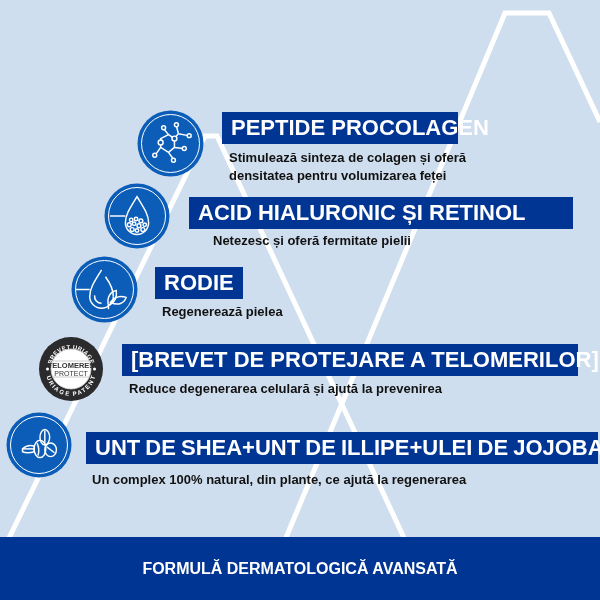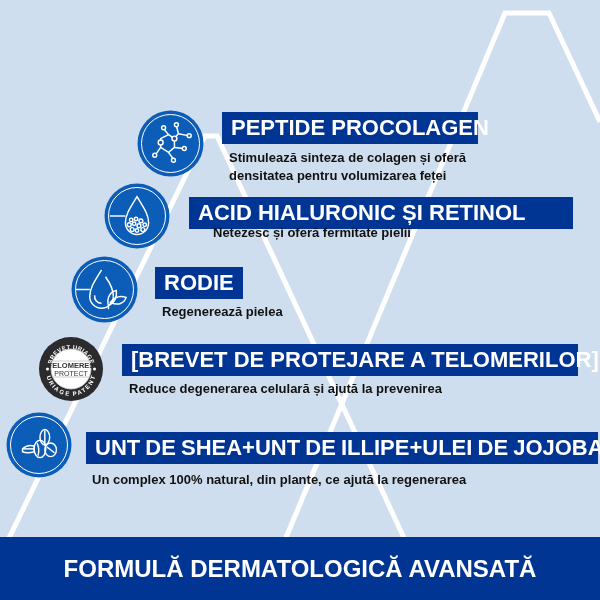--- a/index.html
+++ b/index.html
@@ -21,21 +21,21 @@
     position: absolute; background: #003594; color: #fff;
     font-weight: bold; font-size: 22px; line-height: 32px; height: 32px;
     padding: 0 9px; white-space: nowrap; box-sizing: border-box;
   }
   .desc {
     position: absolute; color: #111; font-weight: bold; font-size: 13px;
     line-height: 18px; white-space: nowrap;
   }
   .footer {
     position: absolute; left: 0; top: 537px; width: 600px; height: 63px;
-    background: #003594; color: #fff; font-weight: bold; font-size: 24px;
+    background: #003594; color: #fff; font-weight: bold; font-size: 16px;
     text-align: center; line-height: 63px;
   }
 </style>
 </head>
 <body>
 
 <svg class="bg-lines" viewBox="0 0 600 600">
   <g fill="none" stroke="#ffffff" stroke-width="5" stroke-linejoin="miter">
 
     <polyline points="285,540 505,13 549,13 600,122"></polyline>
@@ -59,21 +59,21 @@
       <circle cx="22" cy="31" r="2.5" fill="#0b5db8"></circle>
       <circle cx="38" cy="13" r="2" fill="#0b5db8"></circle>
       <circle cx="51" cy="24" r="2" fill="#0b5db8"></circle>
       <circle cx="25" cy="16" r="2" fill="#0b5db8"></circle>
       <circle cx="46" cy="37" r="2" fill="#0b5db8"></circle>
       <circle cx="35" cy="49" r="2" fill="#0b5db8"></circle>
       <circle cx="16" cy="44" r="2" fill="#0b5db8"></circle>
     </g>
   </svg>
 </div>
-<div class="head" style="left:222px;top:112px;width:256px;">PEPTIDE PROCOLAGEN</div>
+<div class="head" style="left:222px;top:112px;width:236px;">PEPTIDE PROCOLAGEN</div>
 <div class="desc" style="left:229px;top:149px;">
   <div>Stimulează sinteza de colagen și oferă</div>
   <div>densitatea pentru volumizarea feței</div>
 </div>
 
 <div class="icon" style="left:106px;top:185px;width:62px;height:62px;">
   <svg viewBox="0 0 64 64">
     <g stroke="#fff" stroke-width="1.5" fill="none">
       <path d="M32,12 C26,22 20,30 20,39 A12,12 0 0 0 44,39 C44,30 38,22 32,12 Z"></path>
       <line x1="4" y1="32" x2="20" y2="32"></line>
@@ -84,21 +84,21 @@
         <circle cx="29" cy="40" r="1.8"></circle>
         <circle cx="34" cy="42" r="2"></circle>
         <circle cx="40" cy="41" r="1.8"></circle>
       <circle cx="27" cy="46" r="2"></circle>
         <circle cx="32" cy="47" r="1.8"></circle>
         <circle cx="38" cy="46" r="2"></circle>
     </g>
   </svg>
 </div>
 <div class="head" style="left:189px;top:197px;width:384px;">ACID HIALURONIC ȘI RETINOL</div>
-<div class="desc" style="left:196px;top:224px;padding-left:17px;">
+<div class="desc" style="left:196px;top:232px;padding-left:17px;">
   <div>Netezesc și oferă fermitate pielii</div>
 </div>
 
 <div class="icon" style="left:73px;top:258px;width:63px;height:63px;">
   <svg viewBox="0 0 64 64">
     <g stroke="#fff" stroke-width="1.5" fill="none">
       <path d="M29,12 C23,22 17,30 17,39 A12,12 0 0 0 41,39"></path>
       <path d="M41,39 C41,33 38,26 33,19"></path>
       <line x1="3" y1="32" x2="17" y2="32"></line>
       <path d="M22,38 A7,7 0 0 0 29,46"></path>

